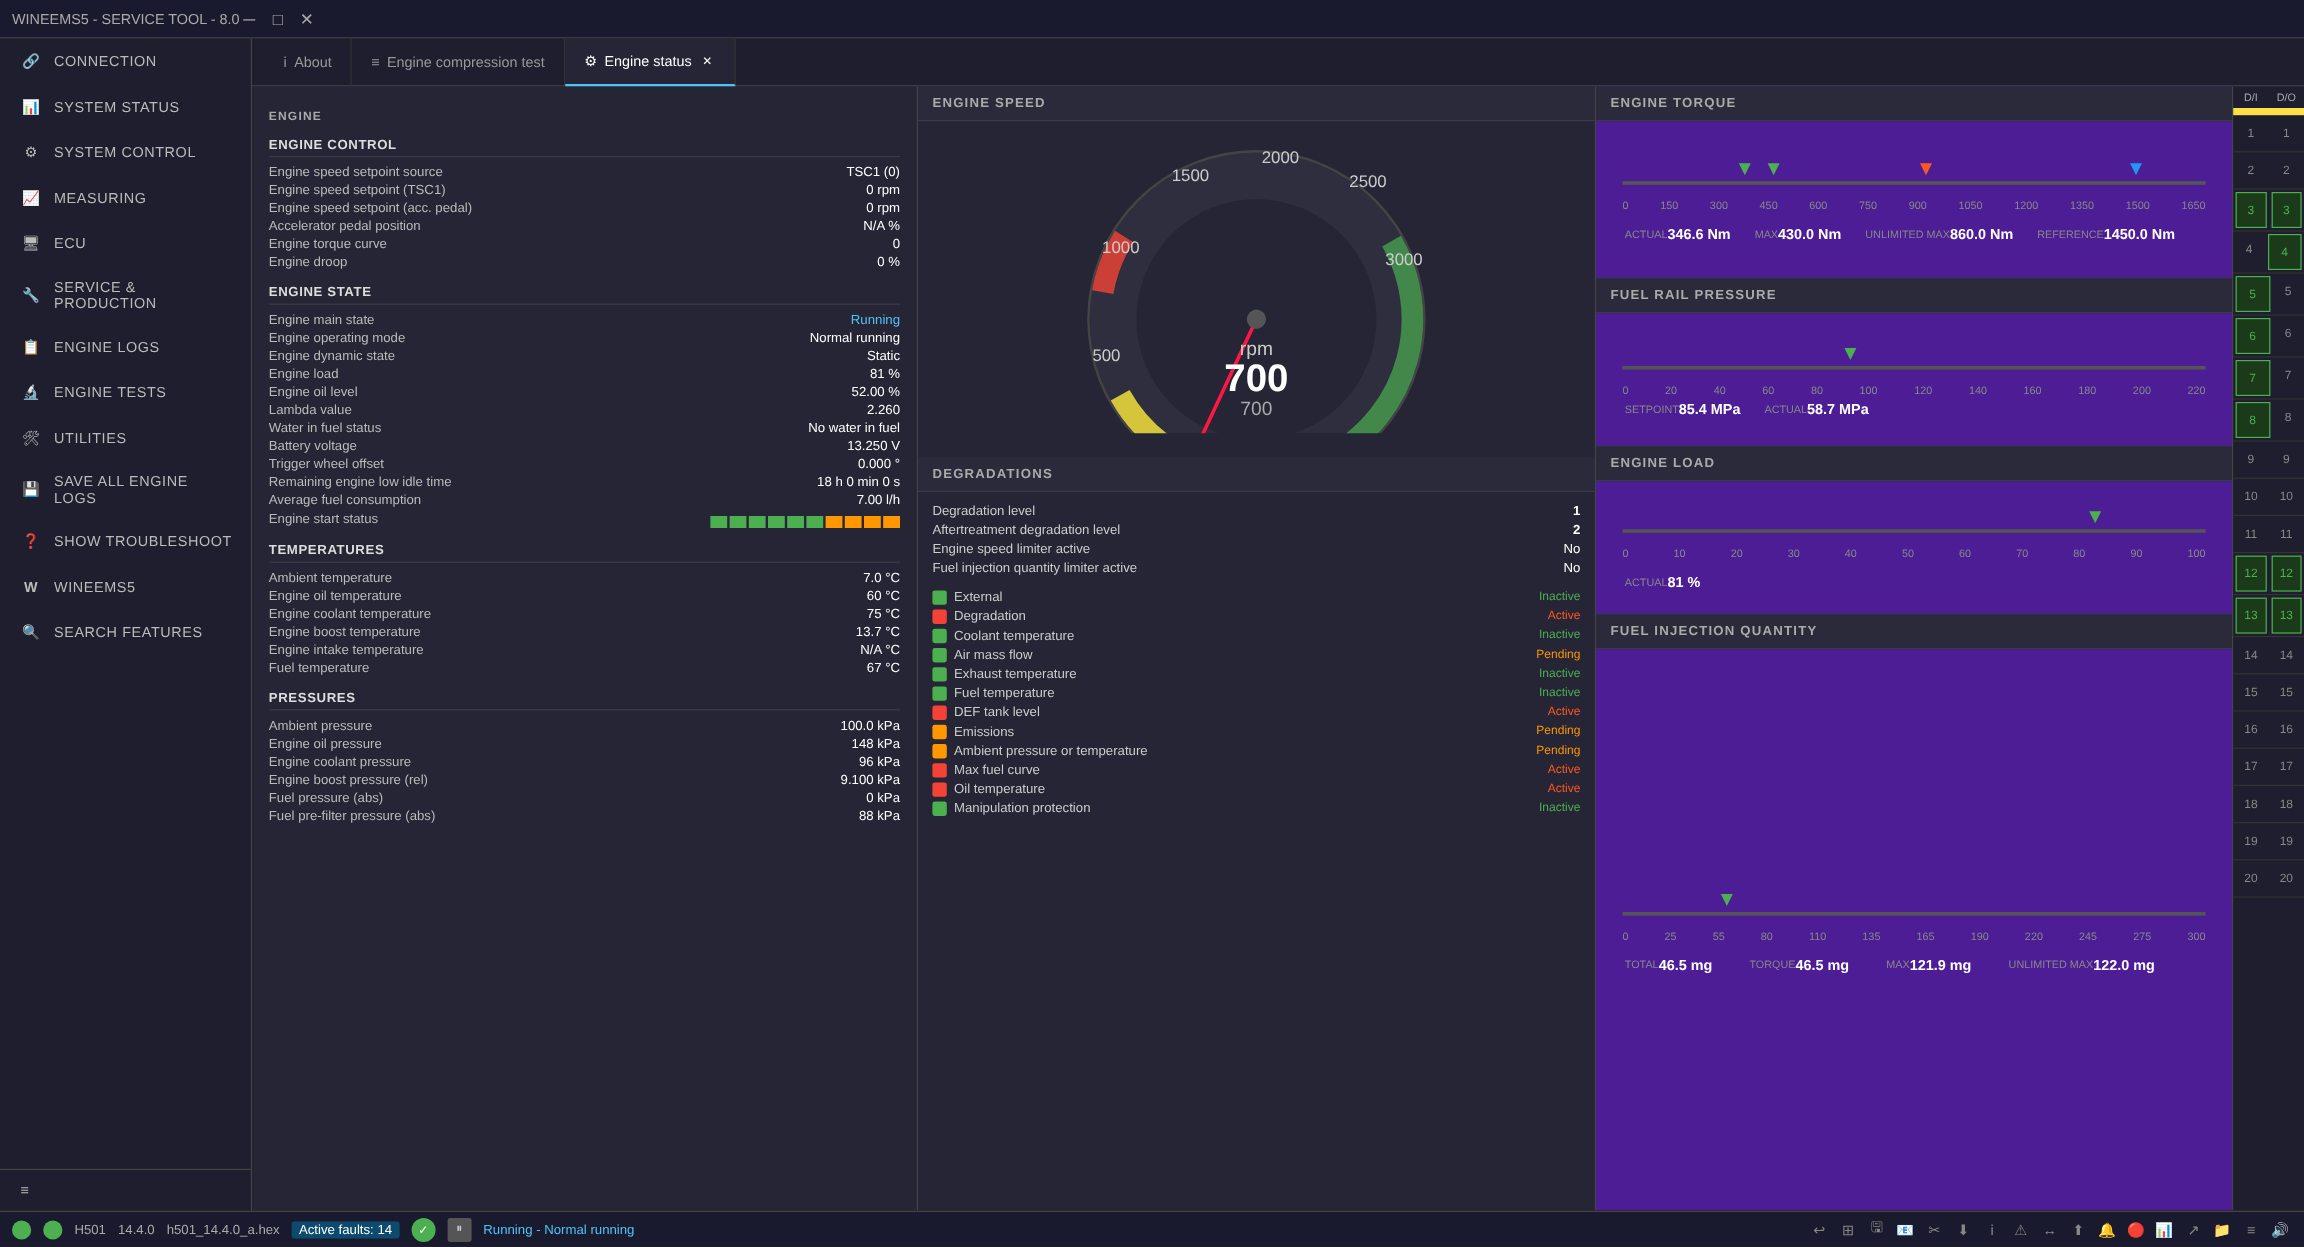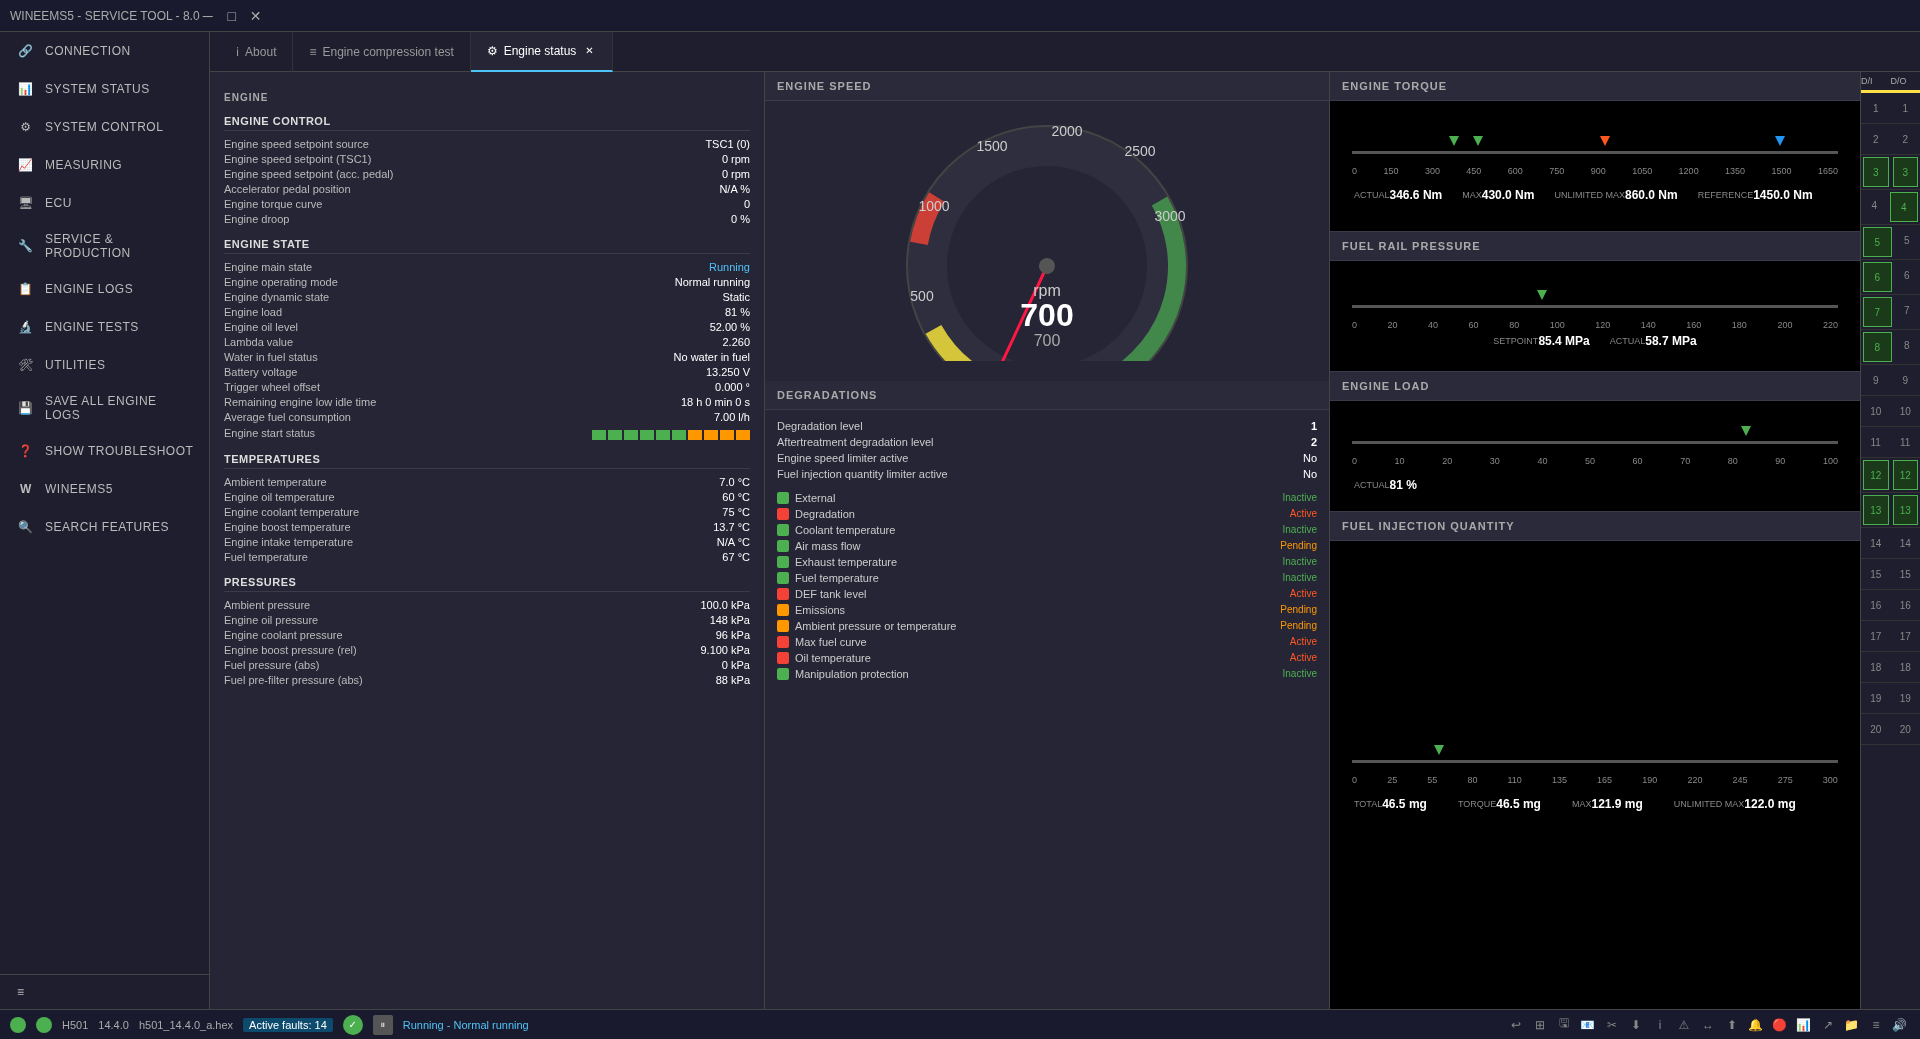--- a/index.html
+++ b/index.html
@@ -58,32 +58,32 @@
     .deg-label { color: #ccc; display: flex; align-items: center; gap: 6px; }
     .deg-dot { width: 12px; height: 12px; border-radius: 2px; flex-shrink: 0; }
     .deg-status { font-size: 10px; }
     .deg-status.inactive { color: #4caf50; }
     .deg-status.active { color: #ff5722; }
     .deg-status.pending { color: #ff9800; }
     .deg-value { color: #fff; font-weight: bold; }
     .deg-no { color: #fff; }
 
     
-    .right-panel { width: 530px; background: #000000; display: flex; flex-direction: column; overflow: hidden; }
+    .right-panel { width: 530px; background: #4c1d95; display: flex; flex-direction: column; overflow: hidden; }
     .right-sub { border-bottom: 1px solid #3a3a4a; flex: 1; display: flex; flex-direction: column; }
     .right-sub:last-child { border-bottom: none; }
     .bar-chart-area { flex: 1; padding: 6px 12px; display: flex; flex-direction: column; justify-content: center; }
     .values-row { display: flex; gap: 20px; padding: 4px 12px; }
     .val-box { display: flex; flex-direction: row; align-items: center; }
     .val-label { font-size: 9px; color: #888; text-transform: uppercase; }
     .val-number { font-size: 12px; color: #fff; font-weight: 600; }
 
     
     .dio-panel { width: 60px; background: #1e1e2e; border-left: 1px solid #444; display: flex; flex-direction: column; }
-    .dio-header { font-size: 9px; color: #aaa; padding: 4px 0; border-bottom: 3px solid #fde047; display: flex; }
+    .dio-header { font-size: 9px; color: #aaa; text-align: center; padding: 4px 0; border-bottom: 6px solid #fde047; display: flex; }
     .dio-header div { flex: 1; }
     .dio-row { display: flex; border-bottom: 1px solid #333; }
     .dio-cell { flex: 1; height: 30px; display: flex; align-items: center; justify-content: center; font-size: 10px; color: #888; cursor: pointer; }
     .dio-cell.active-green { background: #1a3a1a; color: #4caf50; border: 1px solid #4caf50; margin: 2px; }
 
     
     .statusbar { height: 30px; background: #1a1a2e; border-top: 1px solid #444; display: flex; align-items: center; gap: 10px; padding: 0 10px; font-size: 11px; color: #aaa; }
     .status-indicator { width: 16px; height: 16px; border-radius: 50%; }
     .status-green { background: #4caf50; }
     .status-fault { background: #0c4a6e; color: #fff; padding: 1px 6px; border-radius: 2px; font-size: 11px; }
@@ -558,21 +558,21 @@
                     <span>80</span>
                     <span>100</span>
                     <span>120</span>
                     <span>140</span>
                     <span>160</span>
                     <span>180</span>
                     <span>200</span>
                     <span>220</span>
                 </div>
               </div>
-              <div class="values-row" style="margin-top:0;justify-content:center;">
+              <div class="values-row" style="margin-top:0;">
                 <div class="val-box">
                   <span class="val-label">Setpoint</span>
                   <span class="val-number">85.4 MPa</span>
                 </div>
                 <div class="val-box">
                   <span class="val-label">Actual</span>
                   <span class="val-number">58.7 MPa</span>
                 </div>
               </div>
             </div>

